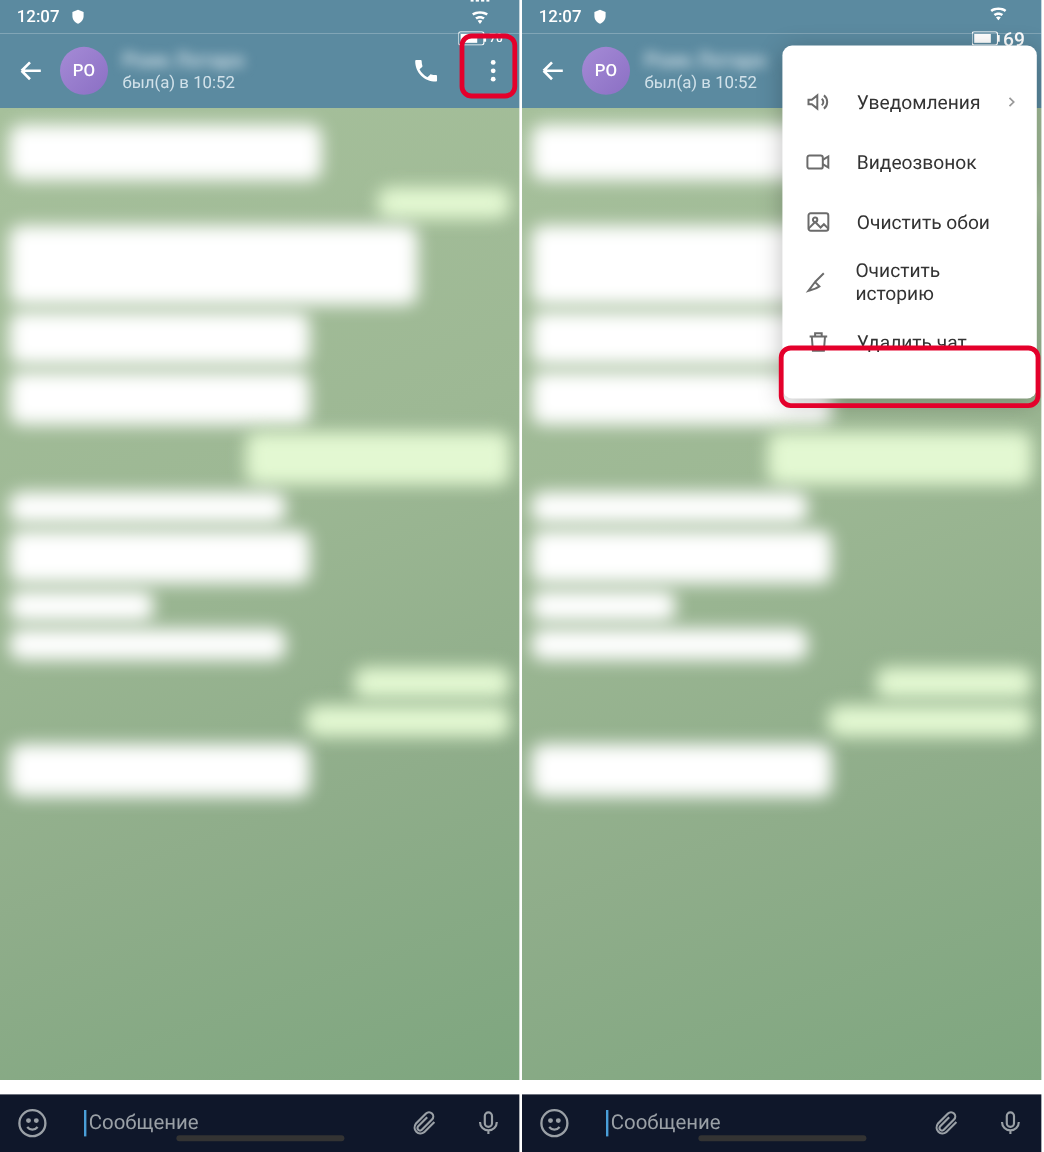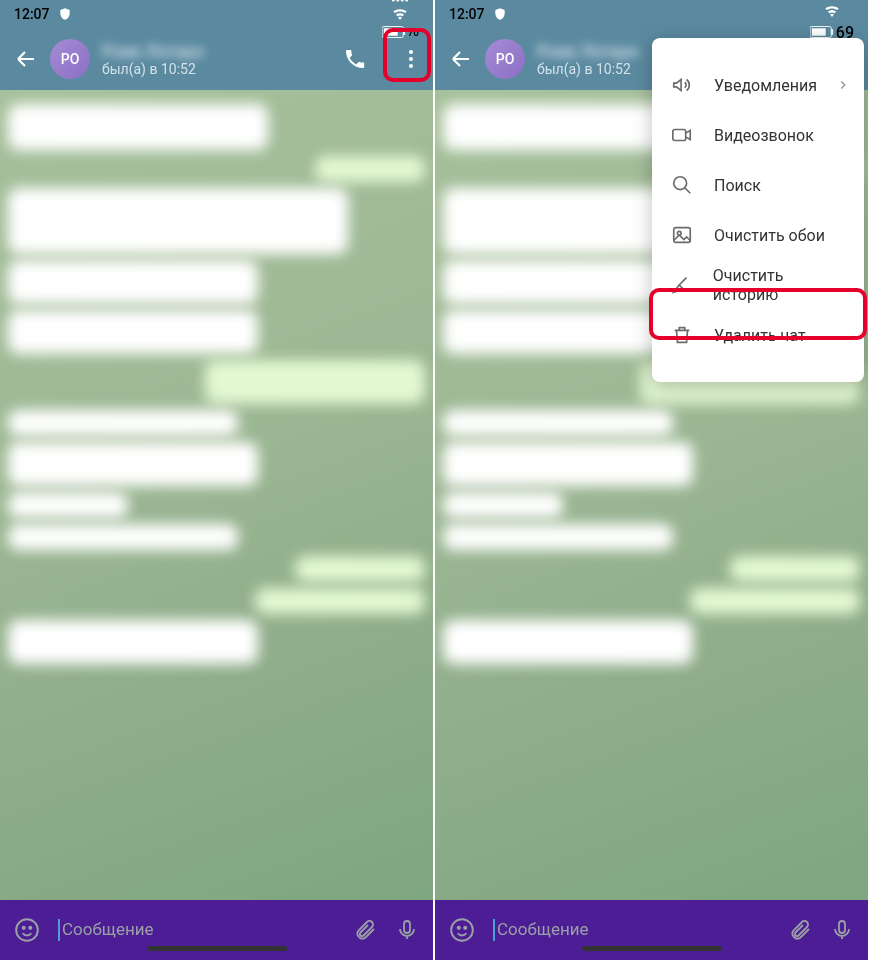--- a/index.html
+++ b/index.html
@@ -1,19 +1,19 @@
 <!DOCTYPE html>
 <html><head>
 <meta charset="utf-8">
 <style>
   * { box-sizing: border-box; margin: 0; padding: 0; }
   body { font-family: Roboto, Arial, sans-serif; background: #fff; }
   .container { display: flex; width: 870px; height: 960px; }
   .panel { width: 435px; height: 960px; position: relative; overflow: hidden; border-right: 2px solid #fff; }
-  .statusbar { height: 28px; background: #5b8aa0; color: #000000; display: flex; align-items: center; justify-content: space-between; padding: 0 14px; font-size: 14px; font-weight: 500; }
+  .statusbar { height: 28px; background: #5b8aa0; color: #ffffff; display: flex; align-items: center; justify-content: space-between; padding: 0 14px; font-size: 14px; font-weight: 500; }
   .sb-left { display:flex; gap:8px; align-items:center;}
   .sb-right { display:flex; gap:6px; align-items:center;flex-direction:column;}
   .header { height: 62px; background: #5b8aa0; display: flex; align-items: center; padding: 0 0 0 14px; gap: 12px; }
   .back { color: #fff; }
   .avatar { width: 40px; height: 40px; border-radius: 50%; background: linear-gradient(135deg,#a58bd6,#8b6fc4); color:#fff; display:flex; align-items:center; justify-content:center; font-size:14px; font-weight:500;}
   .name-block { flex: 1; color: #fff; }
   .name { font-size: 17px; font-weight: 500; filter: blur(5px); color:#d8e5ec;}
   .status { font-size: 14px; color: #d2e2ea; }
   .call-icon, .menu-icon { width:44px; height:44px; display:flex; align-items:center; justify-content:center; color:#fff;}
   .highlight-box { border: 4px solid #e4002b; border-radius: 10px; }
@@ -27,21 +27,21 @@
   .b4{width:250px;height:44px;}
   .b5{width:250px;height:44px;}
   .b6{width:220px;height:44px;margin-left:auto;}
   .b7{width:230px;height:26px;}
   .b8{width:250px;height:44px;}
   .b9{width:120px;height:26px;}
   .b10{width:230px;height:26px;}
   .b11{width:130px;height:26px;margin-left:auto;}
   .b12{width:170px;height:26px;margin-left:auto;}
   .b13{width:250px;height:44px;}
-  .input-bar { position: absolute; bottom:0; left:0; right:0; height:60px; background:#4c1d95; display:flex; align-items:center; padding: 0 14px; gap: 18px;}
+  .input-bar { position: absolute; bottom:0; left:0; right:0; height:48px; background:#0f172a; display:flex; align-items:center; padding: 0 14px; gap: 30px;}
   .input-field { flex:1; font-size:17px; color:#9aa0a6; }
   .input-cursor{display:inline-block;width:2px;height:22px;background:#4a9fd8;vertical-align:middle;margin-right:2px;}
   .nav-bar{position:absolute;bottom:0;left:0;right:0;height:14px; display:flex;justify-content:center;align-items:flex-start;}
   .nav-pill{width:140px;height:5px;background:#333;border-radius:3px;}
   .dropdown{position:absolute;top:38px;right:4px;width:212px;background:#fff;border-radius:8px;box-shadow:0 4px 20px rgba(0,0,0,0.25);padding:22px 0;z-index:10;}
   .dd-item{display:flex;align-items:center;height:50px;padding:0 18px;gap:20px;font-size:16px;color:#333;position:relative;}
   .dd-icon{width:24px;display:flex;justify-content:center;color:#6b6b6b;}
   .dd-arrow{position:absolute;right:14px;color:#999;}
   .dd-highlight{position:absolute;border:4px solid #e4002b;border-radius:10px;left:-3px;right:-3px;height:52px;top:250px;pointer-events:none;}
   svg { display: block; }
@@ -224,29 +224,20 @@
             <svg width="22" height="22" viewBox="0 0 24 24" fill="none" stroke="#6b6b6b" stroke-width="1.8">
               <rect x="2" y="6" width="14" height="12" rx="2"></rect>
               <path d="M16 10l5-3v10l-5-3"></path>
             </svg>
           </span>
         <span>Видеозвонок</span>
       </div>
       <div class="dd-item">
         <span class="dd-icon">
             <svg width="22" height="22" viewBox="0 0 24 24" fill="none" stroke="#6b6b6b" stroke-width="1.8">
-              <circle cx="10" cy="10" r="7"></circle>
-              <path d="M15 15l6 6"></path>
-            </svg>
-          </span>
-        <span>Поиск</span>
-      </div>
-      <div class="dd-item">
-        <span class="dd-icon">
-            <svg width="22" height="22" viewBox="0 0 24 24" fill="none" stroke="#6b6b6b" stroke-width="1.8">
               <rect x="3" y="4" width="18" height="16" rx="2"></rect>
               <circle cx="9" cy="10" r="2"></circle>
               <path d="M3 18l6-6 5 5 3-3 4 4"></path>
             </svg>
           </span>
         <span>Очистить обои</span>
       </div>
       <div class="dd-item">
         <span class="dd-icon">
             <svg width="22" height="22" viewBox="0 0 24 24" fill="none" stroke="#6b6b6b" stroke-width="1.8">

